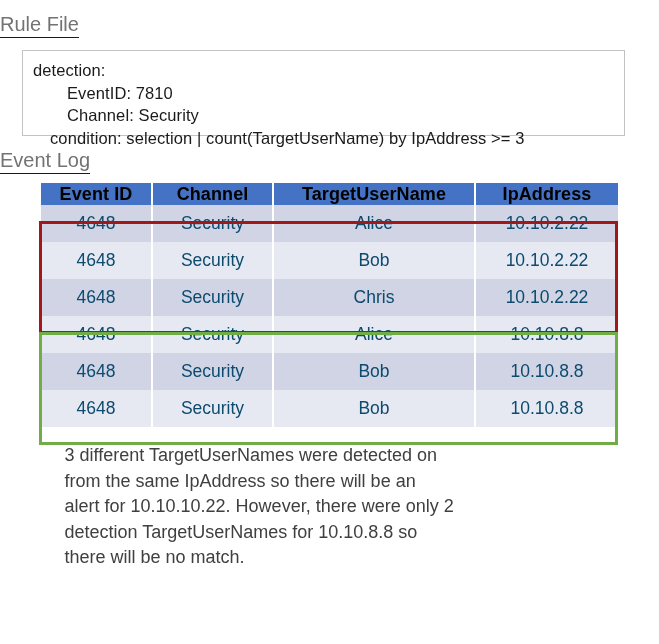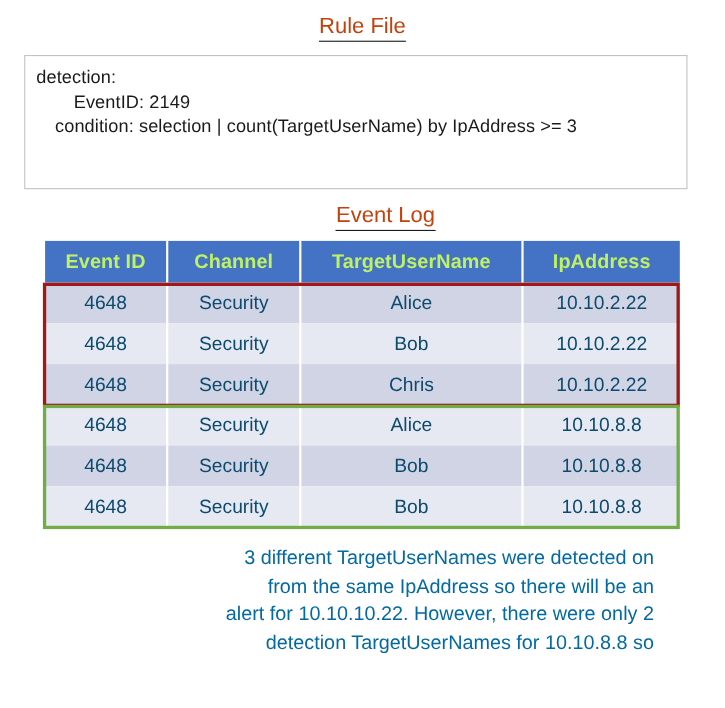--- a/index.html
+++ b/index.html
@@ -11,43 +11,43 @@
     height: 644px;
     background: #ffffff;
     font-family: "Liberation Sans", sans-serif;
     color: #000000;
     overflow: hidden;
     position: relative;
   }
 
   
   .section-title {
-    text-align: center;
+    text-align: left;
     font-size: 20px;
     line-height: 24px;
-    color: #c2410c;
+    color: #737373;
     font-weight: 400;
   }
   .section-title > span {
     display: inline-block;
     border-bottom: 1px solid #1a1a1a;
     padding-bottom: 1px;
   }
 
   #rule-title { margin-top: 12px; }
-  #eventlog-title { margin-top: 12px; margin-left: 42px; }
+  #eventlog-title { margin-top: 12px; }
 
   
   .rule-box {
     margin: 12px 34px 0 22px;
     border: 1px solid #c3c3c3;
     background: #ffffff;
     padding: 8px 10px 9px 10px;
     box-sizing: border-box;
-    height: 122px;
+    height: 86px;
   }
   .rule-line {
     font-size: 16.5px;
     line-height: 22.5px;
     white-space: pre;
     color: #1a1a1a;
     letter-spacing: 0.1px;
   }
   .indent-0 { padding-left: 0px; }
   .indent-1 { padding-left: 17px; }
@@ -59,24 +59,24 @@
     width: 577px;
     position: relative;
   }
   table.event-log {
     border-collapse: collapse;
     width: 577px;
     table-layout: fixed;
   }
   table.event-log th {
     background: #4472c4;
-    color: #bef264;
+    color: #000000;
     font-size: 18px;
     font-weight: bold;
-    height: 38px;
+    height: 22px;
     text-align: center;
     border-left: 2px solid #ffffff;
     border-right: 2px solid #ffffff;
     padding: 0;
     letter-spacing: 0.1px;
   }
   table.event-log th:first-child { border-left: none; }
   table.event-log th:last-child { border-right: none; }
 
   table.event-log td {
@@ -116,37 +116,38 @@
   .group-frame.green {
     border: 3px solid #70ad47;
     top: 149px;
     height: 113px;
   }
 
   
   .caption {
     margin: 16px auto 0 auto;
     width: 530px;
-    text-align: right;
+    text-align: left;
     font-size: 18px;
     line-height: 25.5px;
-    color: #0369a1;
+    color: #404040;
   }
   .caption div { white-space: nowrap; }
 </style>
 </head>
 <body>
 
 <div class="section-title" id="rule-title">
   <span>Rule File</span>
 </div>
 
 <div class="rule-box">
   <div class="rule-line indent-0">detection:</div>
-  <div class="rule-line indent-2">EventID: 2149</div>
+  <div class="rule-line indent-2">EventID: 7810</div>
+  <div class="rule-line indent-2">Channel: Security</div>
   <div class="rule-line indent-1">condition: selection | count(TargetUserName) by IpAddress &gt;= 3</div>
 </div>
 
 <div class="section-title" id="eventlog-title">
   <span>Event Log</span>
 </div>
 
 <div class="table-wrap">
   <table class="event-log">
     <colgroup>
@@ -205,13 +206,14 @@
 
   <div class="group-frame red"></div>
   <div class="group-frame green"></div>
 </div>
 
 <div class="caption">
   <div>3 different TargetUserNames were detected on</div>
   <div>from the same IpAddress so there will be an</div>
   <div>alert for 10.10.10.22. However, there were only 2</div>
   <div>detection TargetUserNames for 10.10.8.8 so</div>
+  <div>there will be no match.</div>
 </div>
 
 </body></html>

